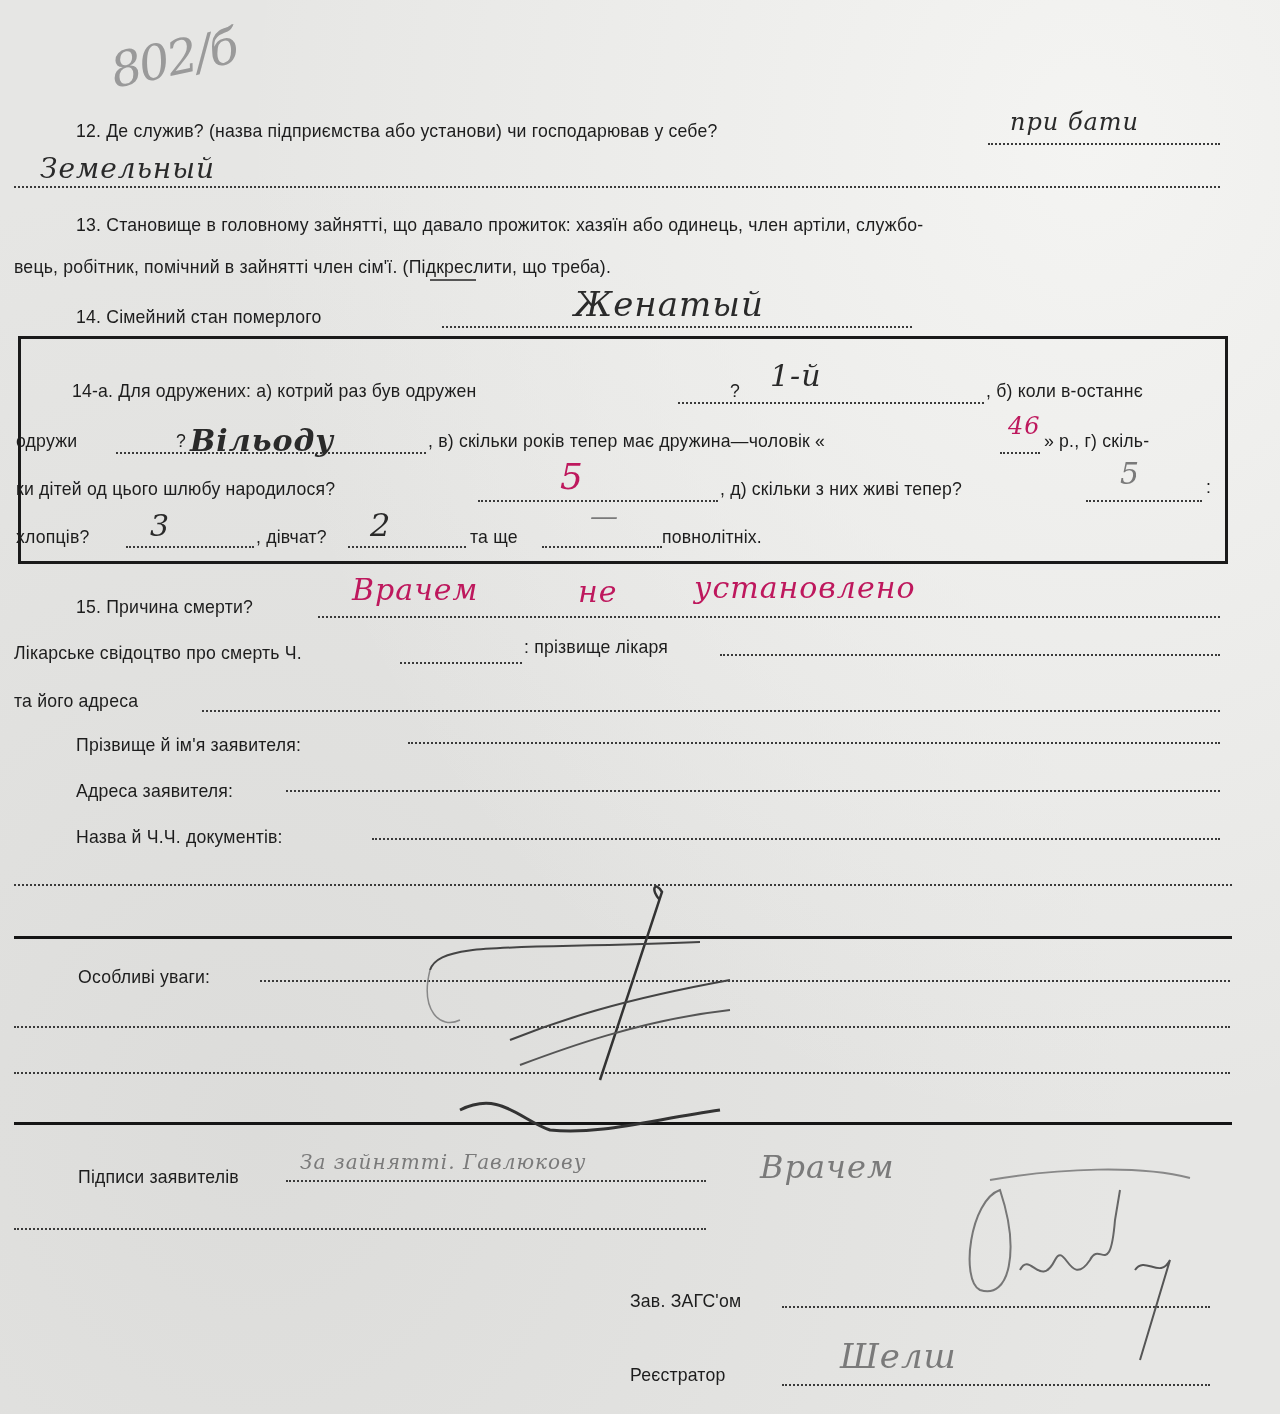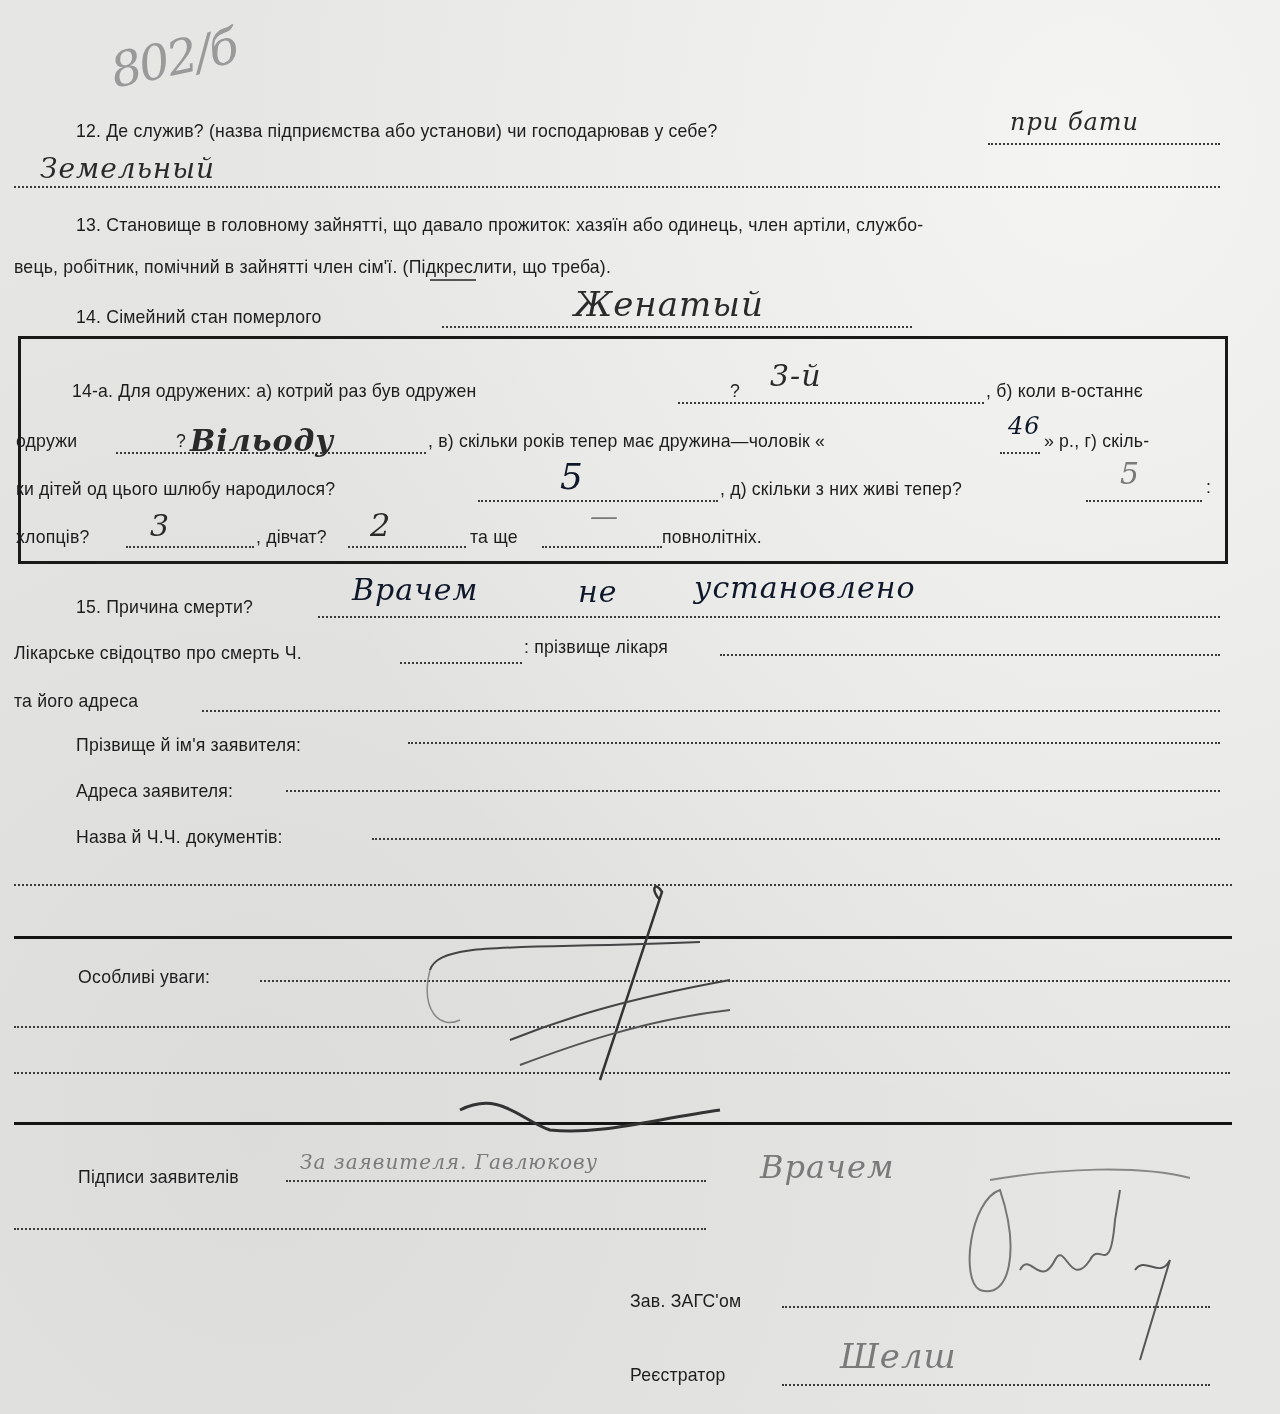--- a/index.html
+++ b/index.html
@@ -8,21 +8,21 @@
     background:#e6e6e4;
     background-image: radial-gradient(ellipse at 85% 10%, #f4f4f2 0%, rgba(244,244,242,0) 55%),
                       radial-gradient(ellipse at 20% 80%, #dcdcda 0%, rgba(220,220,218,0) 60%);
     font-family:"Liberation Sans", "DejaVu Sans", sans-serif;
     color:#1c1c1c;
   }
   .page { position:absolute; inset:0; }
   .t { position:absolute; font-size:19px; letter-spacing:0.2px; white-space:nowrap; color:#1d1d1d; transform:scaleX(0.93); transform-origin:left center; }
   .dots { position:absolute; height:0; border-bottom:2px dotted #3a3a3a; }
   .rule { position:absolute; height:3px; background:#151515; }
-  .hw { position:absolute; font-family:"DejaVu Serif", serif; font-style:italic; color:#0f172a; white-space:nowrap; letter-spacing:1px; }
+  .hw { position:absolute; font-family:"DejaVu Serif", serif; font-style:italic; color:#be185d; white-space:nowrap; letter-spacing:1px; }
   .hw.dark { color:#2a2a2a; }
   .hw.light { color:#7a7a7a; }
   .box { position:absolute; left:18px; top:336px; width:1210px; height:228px; border:3px solid #1a1a1a; box-sizing:border-box; }
   .archive-num { position:absolute; left:110px; top:30px; font-family:"DejaVu Serif", serif; font-style:italic; font-size:48px; color:#9a9a9a; transform:rotate(-12deg); letter-spacing:-2px; }
   svg.sig { position:absolute; overflow:visible; }
 </style>
 </head>
 <body>
 
 <div class="page">
@@ -40,21 +40,21 @@
   <div style="position:absolute; left:430px; top:279px; width:46px; height:2px; background:#555;"></div>
 
   <div class="t" style="left:76px; top:306px;">14. Сімейний стан померлого</div>
   <div class="dots" style="left:442px; top:326px; width:470px;"></div>
   <div class="hw dark" style="left:574px; top:284px; font-size:34px;">Женатый</div>
 
   <div class="box"></div>
   <div class="t" style="left:72px; top:380px;">14-а. Для одружених: а) котрий раз був одружен</div>
   <div class="dots" style="left:678px; top:402px; width:306px;"></div>
   <div class="t" style="left:730px; top:380px;">?</div>
-  <div class="hw dark" style="left:770px; top:358px; font-size:30px;">3-й</div>
+  <div class="hw dark" style="left:770px; top:358px; font-size:30px;">1-й</div>
   <div class="t" style="left:986px; top:380px;">, б) коли в-останнє</div>
 
   <div class="t" style="left:16px; top:430px;">одружи</div>
   <div class="dots" style="left:116px; top:452px; width:310px;"></div>
   <div class="t" style="left:176px; top:430px;">?</div>
   <div class="hw dark" style="left:190px; top:412px; font-size:30px; font-weight:bold;margin-top:11px;">Вiльоду</div>
   <div class="t" style="left:428px; top:430px;">, в) скільки років тепер має дружина—чоловік «</div>
   <div class="dots" style="left:1000px; top:452px; width:40px;"></div>
   <div class="hw" style="left:1008px; top:412px; font-size:24px;">46</div>
   <div class="t" style="left:1044px; top:430px;">» р., г) скіль-</div>
@@ -113,21 +113,21 @@
     <path d="M260 20 C250 10, 255 0, 262 12 L200 200" stroke="#333" stroke-width="2.5" fill="none"></path>
     <path d="M30 90 C40 60, 120 70, 300 62" stroke="#444" stroke-width="2" fill="none"></path>
     <path d="M30 90 C20 130, 40 150, 60 140" stroke="#888" stroke-width="1.5" fill="none"></path>
     <path d="M110 160 C160 140, 220 120, 330 100" stroke="#444" stroke-width="2" fill="none"></path>
     <path d="M120 185 C160 170, 240 140, 330 130" stroke="#555" stroke-width="2" fill="none"></path>
     <path d="M60 230 C100 210, 120 240, 150 250 C200 255, 250 240, 320 230" stroke="#333" stroke-width="3" fill="none"></path>
   </svg>
 
   <div class="t" style="left:78px; top:1166px;">Підписи заявителів</div>
   <div class="dots" style="left:286px; top:1180px; width:420px;"></div>
-  <div class="hw light" style="left:300px; top:1150px; font-size:20px;">За заявителя. Гавлюкову</div>
+  <div class="hw light" style="left:300px; top:1150px; font-size:20px;">За зайнятті. Гавлюкову</div>
   <div class="hw light" style="left:760px; top:1148px; font-size:32px;">Врачем</div>
   <div class="dots" style="left:14px; top:1228px; width:692px;"></div>
 
   <div class="t" style="left:630px; top:1290px;">Зав. ЗАГС'ом</div>
   <div class="dots" style="left:782px; top:1306px; width:428px;"></div>
   <svg class="sig" style="left:940px; top:1160px;" width="280" height="210">
     <path d="M60 30 C30 40, 20 120, 40 130 C70 140, 80 90, 60 30 Z" stroke="#777" stroke-width="2" fill="none"></path>
     <path d="M50 20 C120 8, 200 5, 250 18" stroke="#888" stroke-width="2" fill="none"></path>
     <path d="M80 110 C90 90, 100 130, 115 100 C125 80, 130 130, 150 100 C160 80, 170 120, 175 60 L180 30" stroke="#666" stroke-width="2" fill="none"></path>
     <path d="M195 110 C205 95, 220 120, 230 100 L200 200" stroke="#555" stroke-width="2" fill="none"></path>

